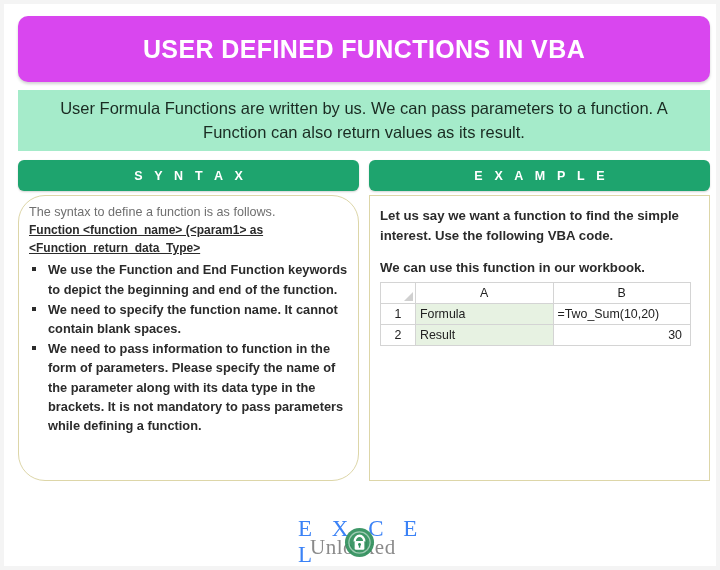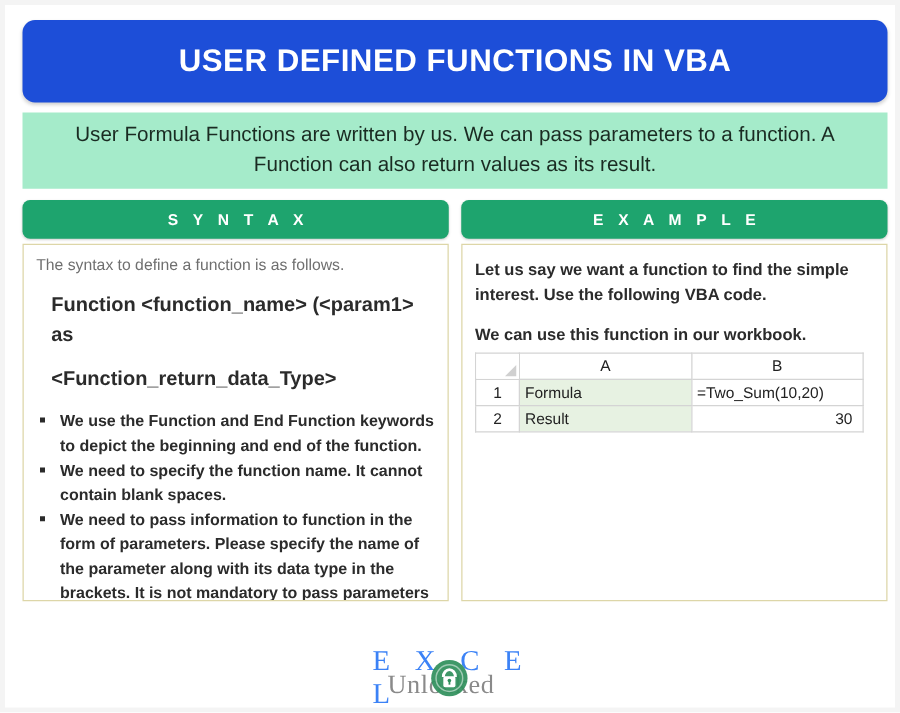--- a/index.html
+++ b/index.html
@@ -27,21 +27,21 @@
     left: 0; top: 0;
     width: 720px;
     height: 570px;
     box-sizing: border-box;
     padding: 12px 14px 0 14px;
   }
 
   
   .title-bar {
     height: 66px;
-    background: #1d4ed8;
+    background: #d946ef;
     border-radius: 10px;
     display: flex;
     align-items: center;
     justify-content: center;
     box-shadow: 0 2px 3px rgba(0,0,0,0.18);
   }
   .title-bar .title-text {
     color: #ffffff;
     font-size: 25px;
     font-weight: bold;
@@ -96,35 +96,36 @@
 
   .panel {
     margin-top: 4px;
     border: 1px solid #ddd6a8;
     background: #ffffff;
     box-sizing: border-box;
     padding: 8px 10px 8px 10px;
     height: 286px;
     overflow: hidden;
   }
-  .panel.left { padding: 7px 9px 6px 10px; }
+  .panel.left { padding: 7px 9px 6px 10px; border-radius: 27px; }
 
   
   .syntax-lead {
     color: #6f6f6f;
     font-size: 12.6px;
     line-height: 1.46;
     margin: 0 0 1px 0;
   }
   .syntax-sig {
     color: #2b2b2b;
-    font-size: 16px;
+    font-size: 12px;
     font-weight: bold;
     line-height: 1.46;
-    margin: 12px;
+    margin: 0;
+    text-decoration: underline;
   }
   ul.bullets {
     margin: 3px 0 0 0;
     padding: 0 0 0 17px;
     list-style: none;
   }
   ul.bullets li {
     position: relative;
     color: #2b2b2b;
     font-size: 12.8px;

